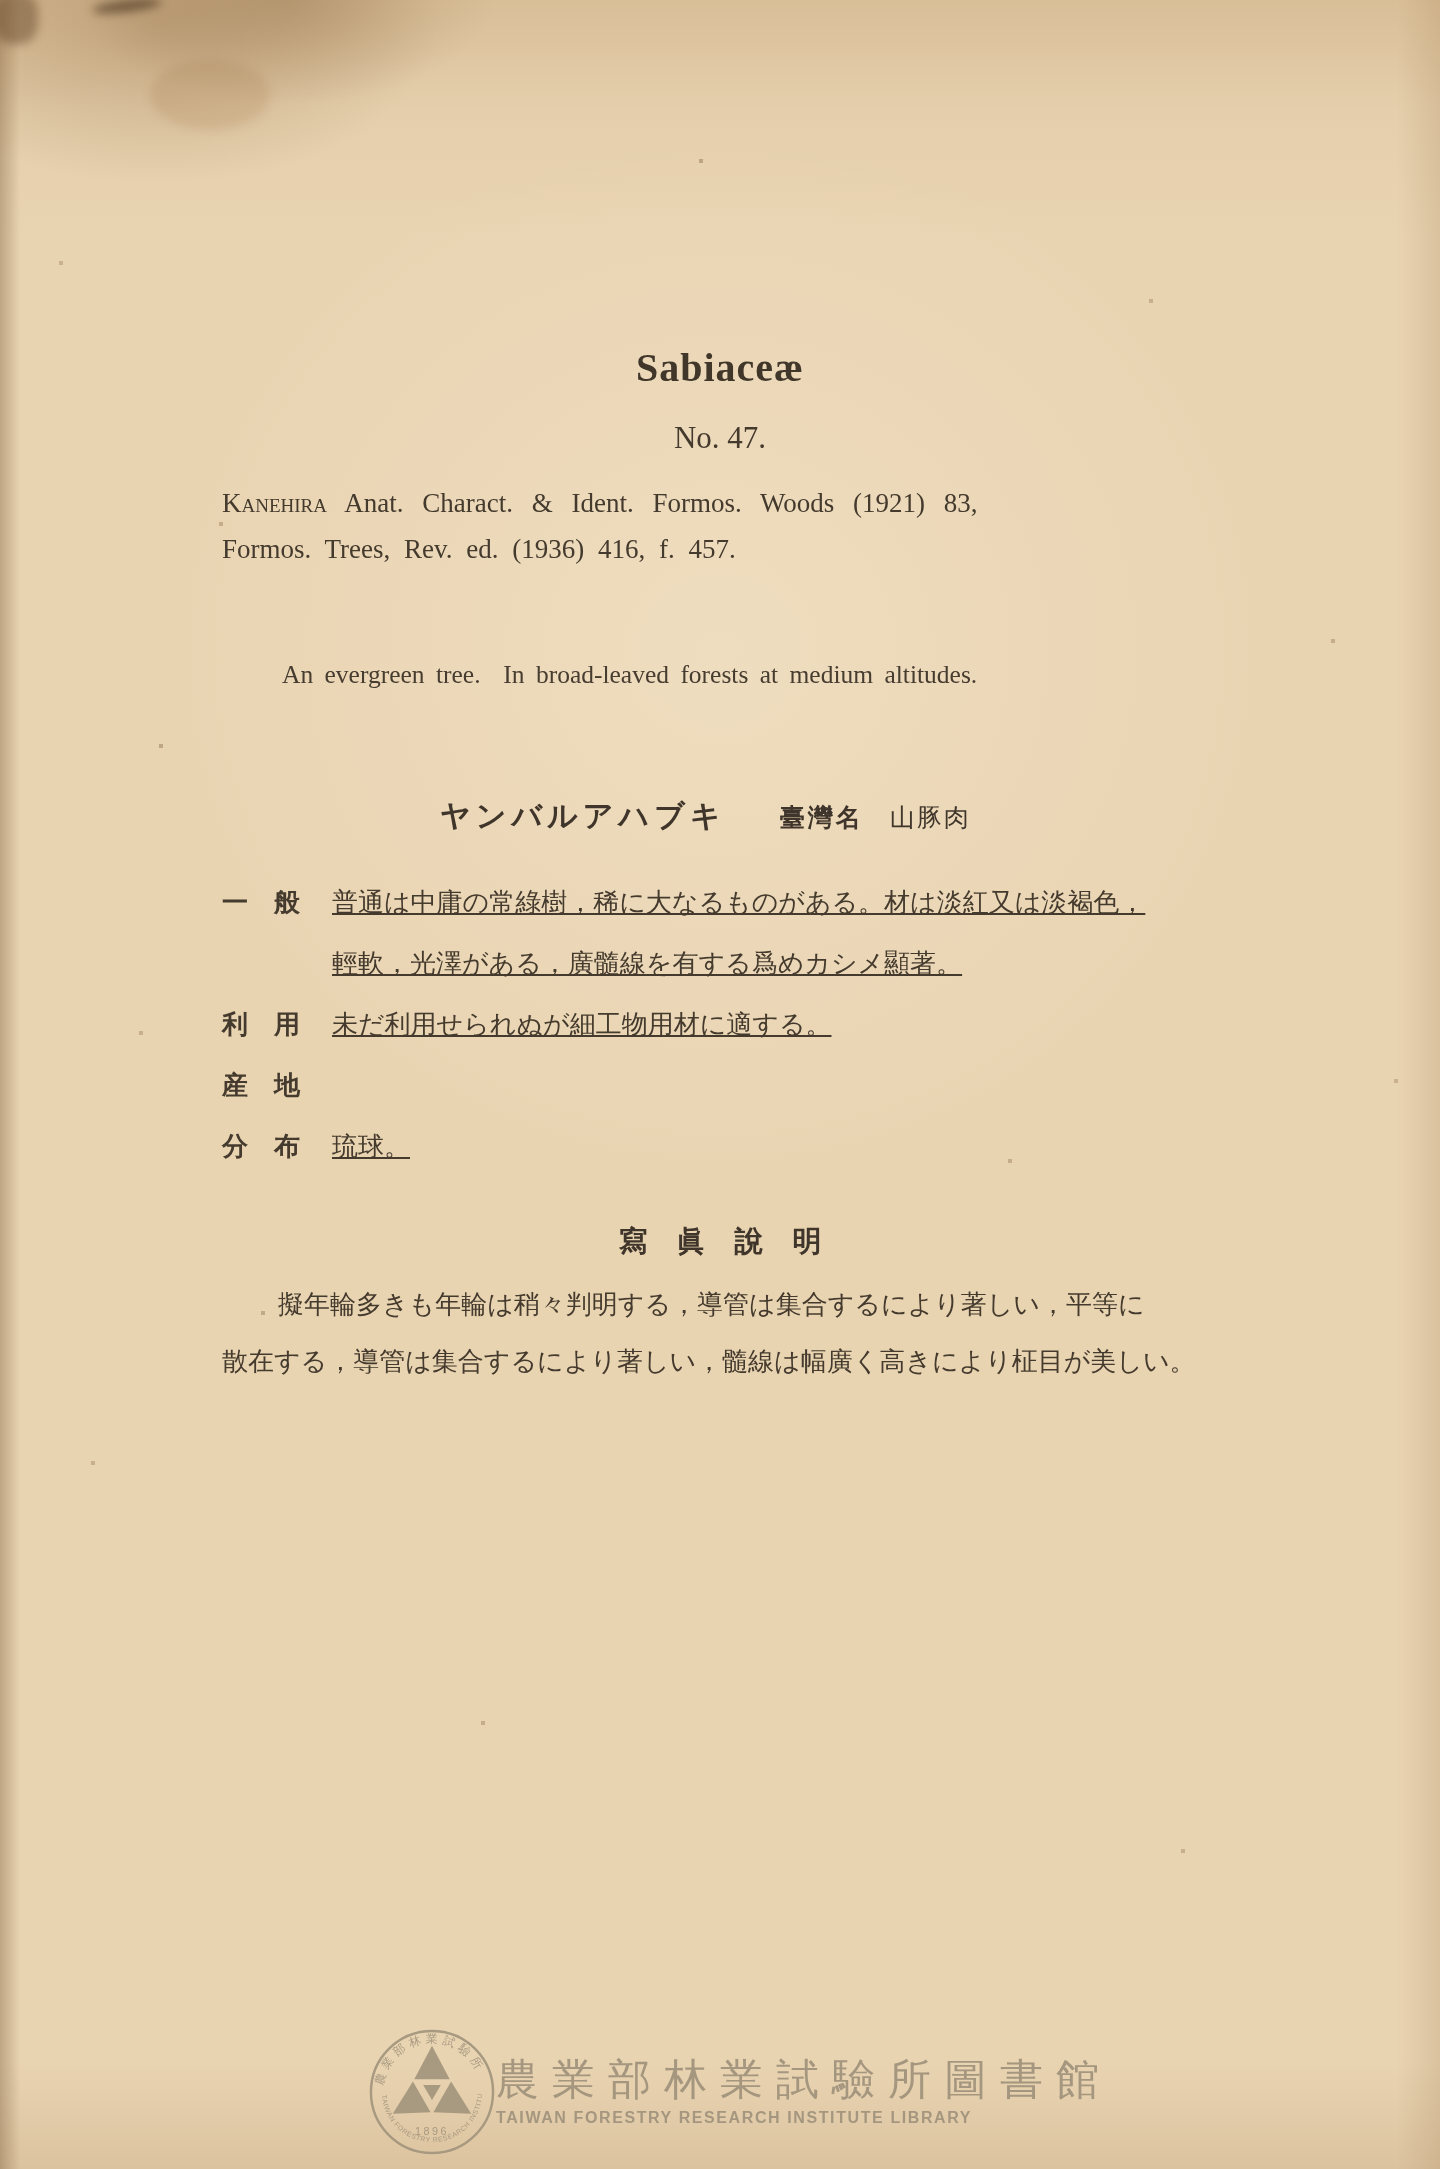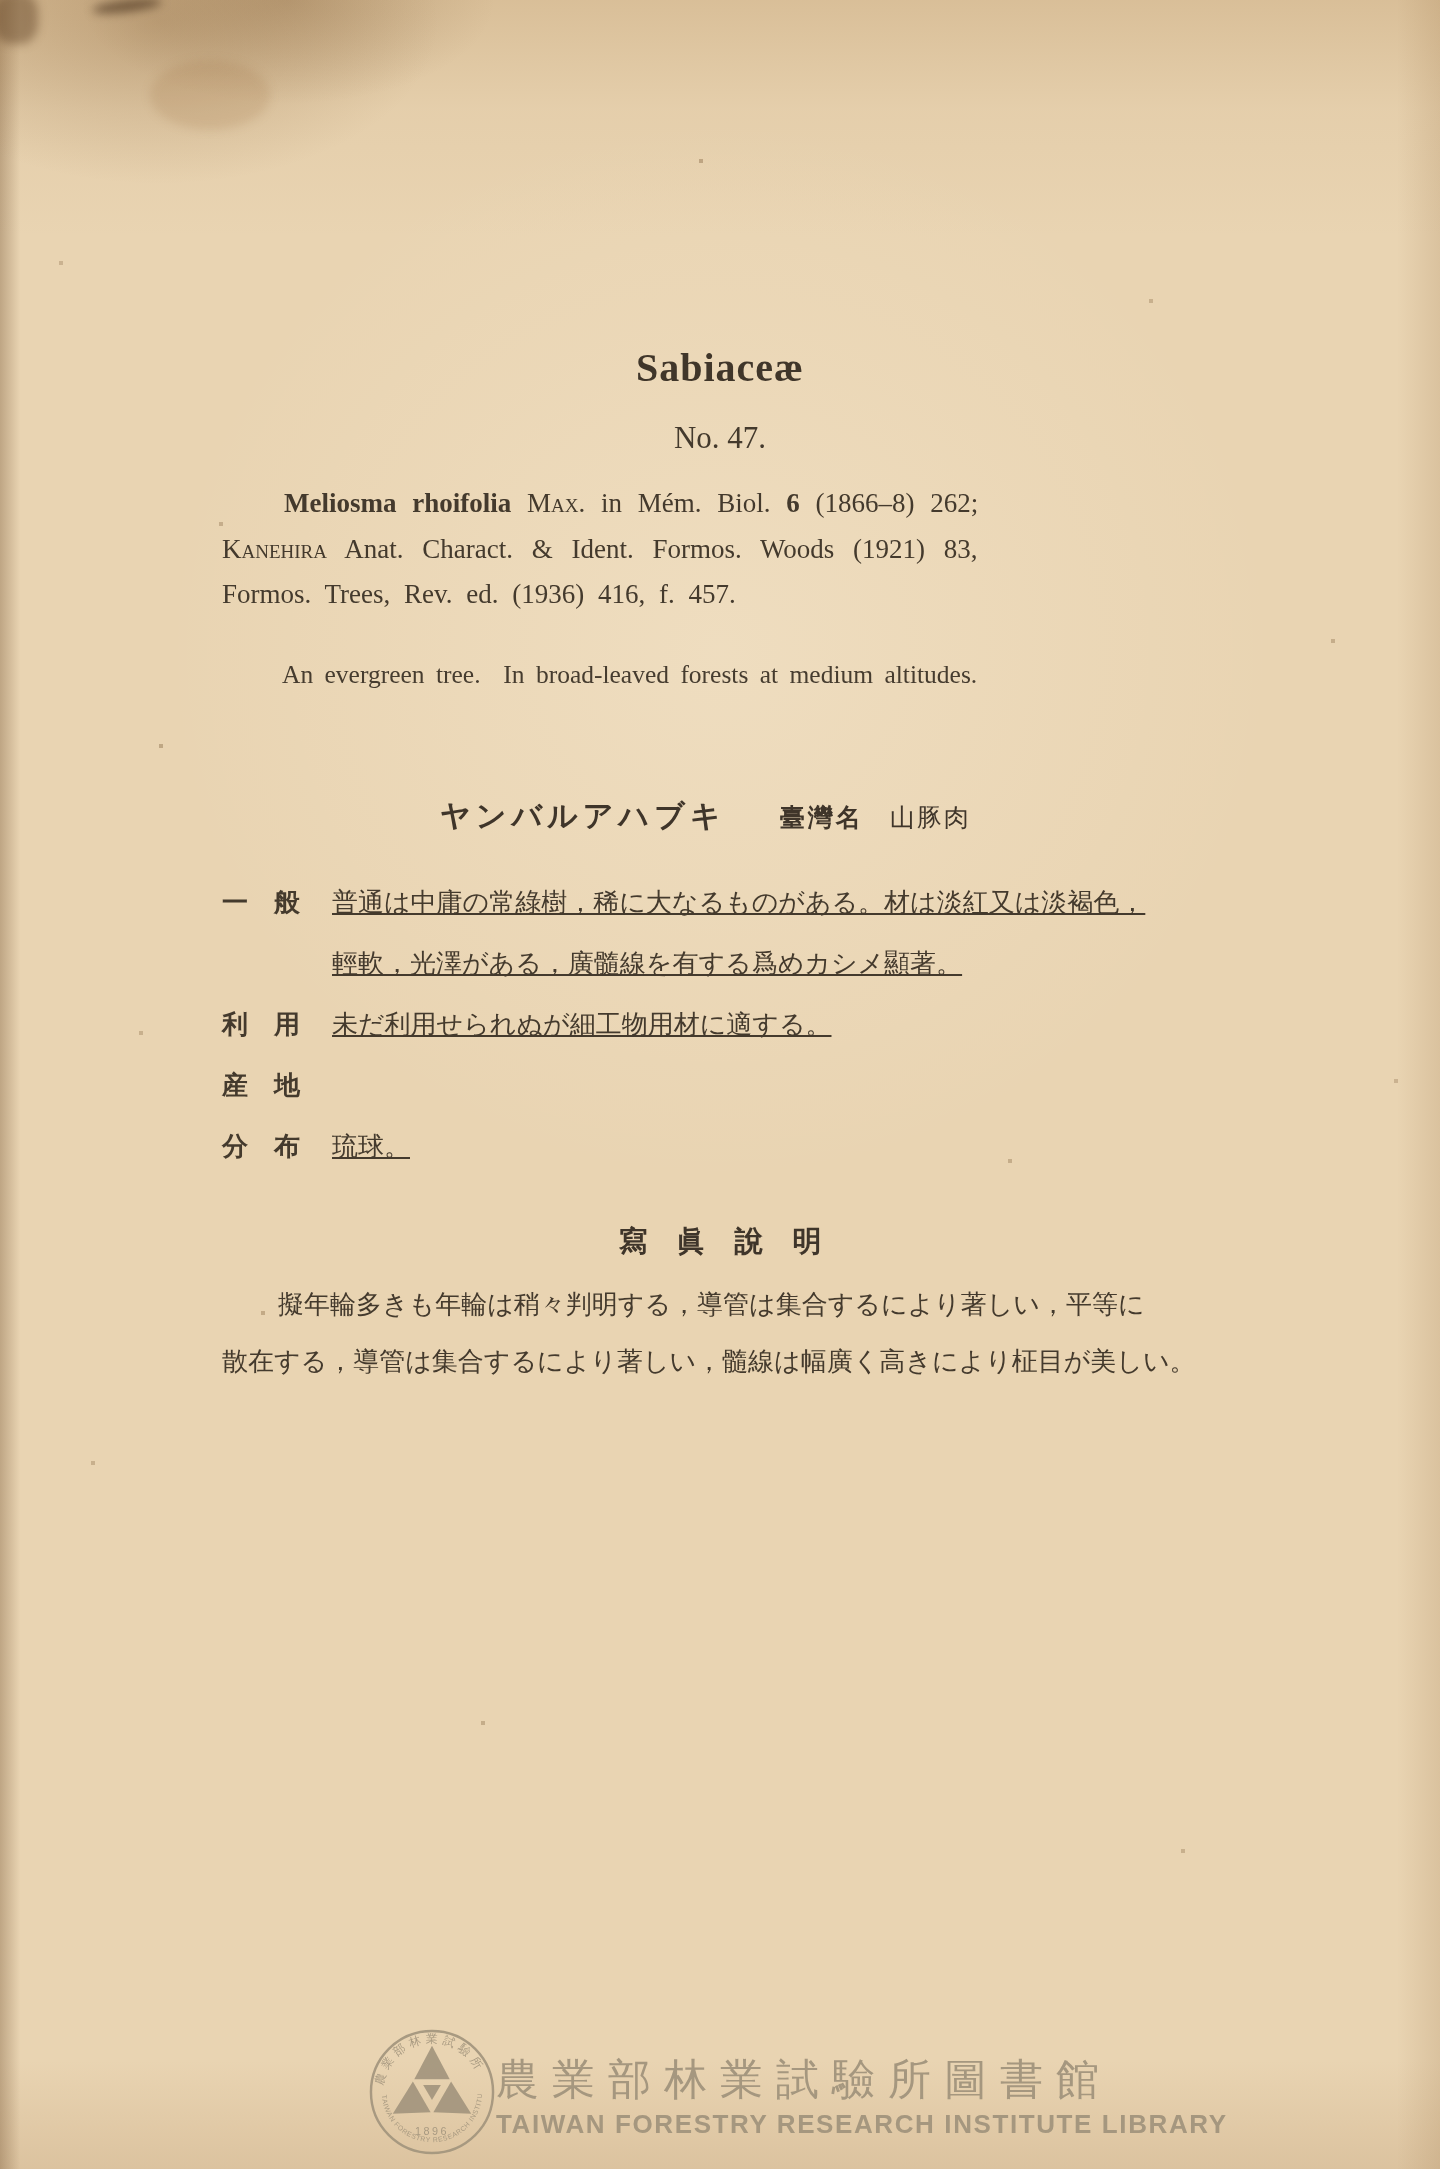--- a/index.html
+++ b/index.html
@@ -61,45 +61,38 @@
   .photo-heading{position:absolute;top:1222px;left:0;width:100%;text-align:center;
     font-size:29px;font-weight:bold;color:#3f352a;}
   .photo-para{position:absolute;top:1276px;left:222px;width:1060px;font-size:26px;color:#443a2d;}
   .photo-para .ln{white-space:nowrap;line-height:57px;}
   .photo-para .ln.l1{padding-left:56px;}
   .watermark{position:absolute;top:2028px;left:368px;display:flex;align-items:flex-start;color:#a5977f;}
   .seal{width:128px;height:128px;flex:none;opacity:0.95;}
   .wm-text{margin-top:28px;}
   .wm-cjk{font-size:43px;letter-spacing:13px;line-height:46px;color:#a5977f;
     font-family:"Liberation Sans","DejaVu Sans",sans-serif;}
-  .wm-en{margin-top:7px;font-size:26px;font-weight:bold;letter-spacing:1.6px;color:#a5977f;
+  .wm-en{margin-top:7px;font-size:16px;font-weight:bold;letter-spacing:1.6px;color:#a5977f;
     font-family:"Liberation Sans","DejaVu Sans",sans-serif;}
 </style>
 </head>
 <body>
 
 <div class="page">
 
   <div class="stain stain-a"></div>
   <div class="stain stain-b"></div>
   <div class="stain stain-c"></div>
   <div class="specks"></div>
 
   <h1 class="title">Sabiaceæ</h1>
 
   <div class="no">No. 47.</div>
 
   <div class="citation">
-    <div class="cit-line l1">
-      <b>Meliosma rhoifolia</b>
-      <span class="sc">Max.</span>
-      <span>in Mém. Biol.</span>
-      <b>6</b>
-      <span>(1866–8) 262;</span>
-    </div>
     <div class="cit-line l2">
       <span class="sc">Kanehira</span>
       <span>Anat. Charact. &amp; Ident. Formos. Woods (1921) 83,</span>
     </div>
     <div class="cit-line l3">
       <span>Formos. Trees, Rev. ed. (1936) 416, f. 457.</span>
     </div>
   </div>
 
   <div class="english">

